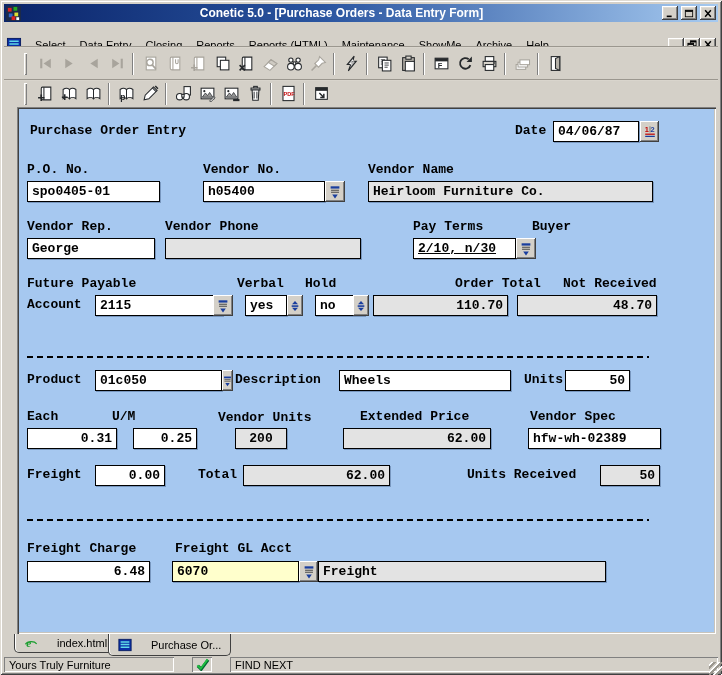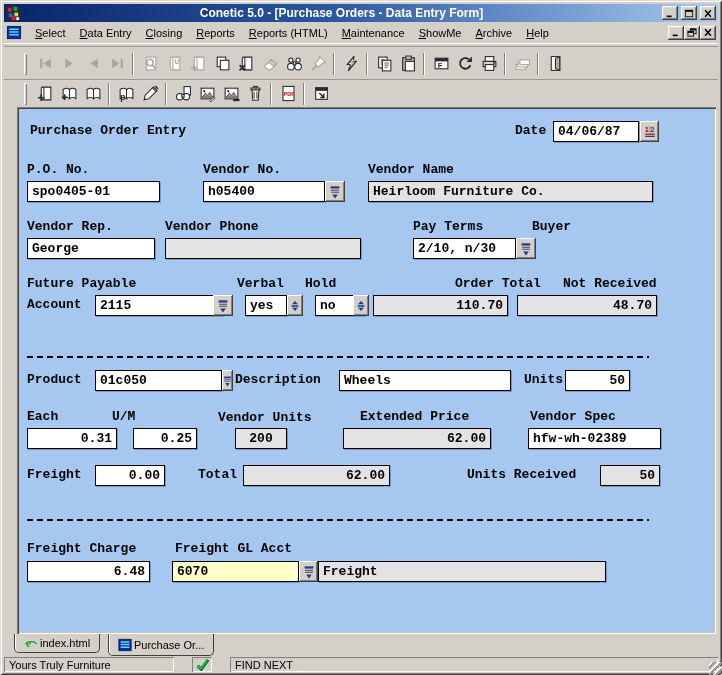--- a/index.html
+++ b/index.html
@@ -11,21 +11,21 @@
     background:linear-gradient(90deg,#0A246A 0%,#2A55A0 45%,#A6CAF0 100%);
     display:flex;align-items:center;gap:3px;padding:0 2px;}
   .titlebar .app-ico{width:15px;height:15px;flex:0 0 auto;}
   .title-text{flex:1;color:#fff;font-weight:bold;font-size:12px;white-space:nowrap;overflow:hidden;text-align:center;}
   .winbtn{width:16px;height:14px;background:#D4D0C8;flex:0 0 auto;cursor:pointer;
     box-shadow:inset -1px -1px 0 #404040,inset 1px 1px 0 #fff,inset -2px -2px 0 #808080,inset 2px 2px 0 #DFDBD3;
     display:flex;align-items:center;justify-content:center;}
   .winbtn svg{width:10px;height:9px;color:#000;}
   
   .menubar{position:absolute;left:4px;top:22px;right:4px;height:21px;display:flex;align-items:center;
-    font-size:11px;padding:0 2px;gap:0;border-bottom:1px solid #fff;}
+    font-size:11px;padding:12px 2px;gap:0;border-bottom:1px solid #fff;}
   .menubar .mdi-ico{width:16px;height:15px;margin-right:6px;}
   .menu-item{padding:3px 7px;color:#000;cursor:default;white-space:nowrap;}
   .menu-spacer{flex:1;}
   
   .tb{position:absolute;left:4px;right:4px;background:#D4D0C8;display:flex;align-items:center;
     border-top:1px solid #fff;box-shadow:inset 0 1px 0 #d9d5cd;}
   .tb1{top:46px;height:33px;padding-left:20px;border-top:1px solid #9b978f;}
   .tb2{top:79px;height:27px;padding-left:20px;border-top:1px solid #9b978f;}
   .tgrip{width:3px;height:22px;margin-right:6px;background:#D4D0C8;
     box-shadow:inset 1px 1px 0 #fff,inset -1px -1px 0 #808080;}
@@ -49,21 +49,21 @@
   .fi.focusfld{background:#FFFFCC;}
   .sqbtn{position:absolute;height:21px;box-sizing:border-box;background:#fff;cursor:pointer;
     border:1px solid #000;display:flex;align-items:center;justify-content:center;padding:0;}
   .sqbtn.gray{background:#D4D0C8;border:none;
     box-shadow:inset -1px -1px 0 #404040,inset 1px 1px 0 #fff,inset -2px -2px 0 #808080;}
   .sqbtn svg{width:14px;height:16px;}
   .dash{position:absolute;height:2px;
     background:repeating-linear-gradient(90deg,#000 0 6px,transparent 6px 10px);}
   
   .tabbar{position:absolute;left:4px;top:634px;right:4px;height:22px;background:#D4D0C8;}
-  .tab{position:absolute;top:0;height:18px;background:#D4D0C8;display:flex;align-items:center;gap:2px;
+  .tab{position:absolute;top:0;height:18px;background:#D4D0C8;display:flex;align-items:center;gap:19px;
     padding:0 9px;font-size:11px;cursor:pointer;border:1px solid #404040;border-top:none;
     border-radius:0 0 5px 5px;box-shadow:inset 1px 0 0 #fff;}
   .tab svg{width:14px;height:14px;}
   .tab.active{height:21px;z-index:2;box-shadow:inset 1px 0 0 #fff,inset 0 1px 0 #D4D0C8;}
   
   .statusbar{position:absolute;left:4px;top:657px;right:4px;height:15px;display:flex;gap:18px;
     font-size:11px;align-items:stretch;}
   .sp{box-shadow:inset 1px 1px 0 #808080,inset -1px -1px 0 #fff;display:flex;align-items:center;
     padding:0 5px;white-space:nowrap;overflow:hidden;}
   .sp1{width:160px;}
@@ -528,21 +528,21 @@
         </svg>
       </span>
     <input class="fi ro" style="left: 351px; top: 74px; width: 285px;" readonly="" value="Heirloom Furniture Co.">
 
     <span class="fl" style="left:10px;top:113px">Vendor Rep.</span>
     <span class="fl" style="left:148px;top:113px">Vendor Phone</span>
     <span class="fl" style="left:396px;top:113px">Pay Terms</span>
     <span class="fl" style="left:515px;top:113px">Buyer</span>
     <input class="fi" style="left: 10px; top: 131px; width: 128px;" value="George">
     <input class="fi ro" style="left: 148px; top: 131px; width: 196px;" readonly="" value="">
-    <input class="fi" style="left: 396px; top: 131px; width: 103px;" value="2/10, n/30">
+    <input class="fi" style="left: 396px; top: 131px; width: 103px; text-decoration: underline;" value="2/10, n/30">
     <span class="sqbtn gray" style="left:499px;top:131px;width:20px">
         <svg>
           <use href="#s-lookup"></use>
         </svg>
       </span>
 
     <span class="fl" style="left:10px;top:170px">Future Payable</span>
     <span class="fl" style="left:220px;top:170px">Verbal</span>
     <span class="fl" style="left:288px;top:170px">Hold</span>
     <span class="fl" style="left:438px;top:170px">Order Total</span>

